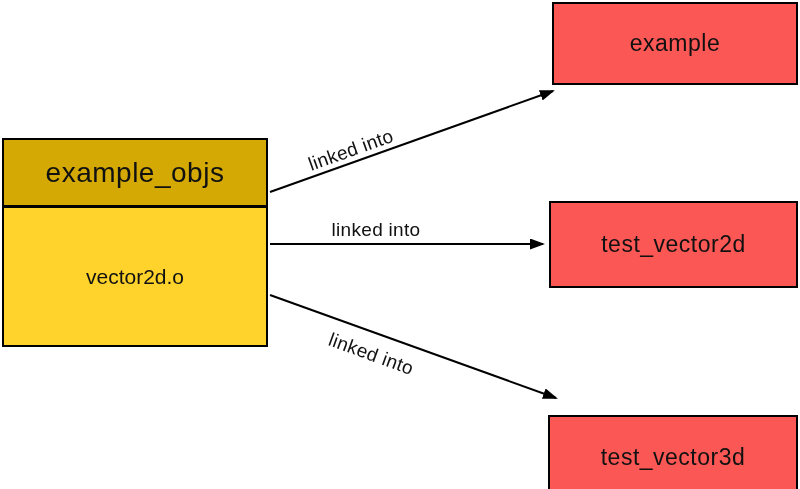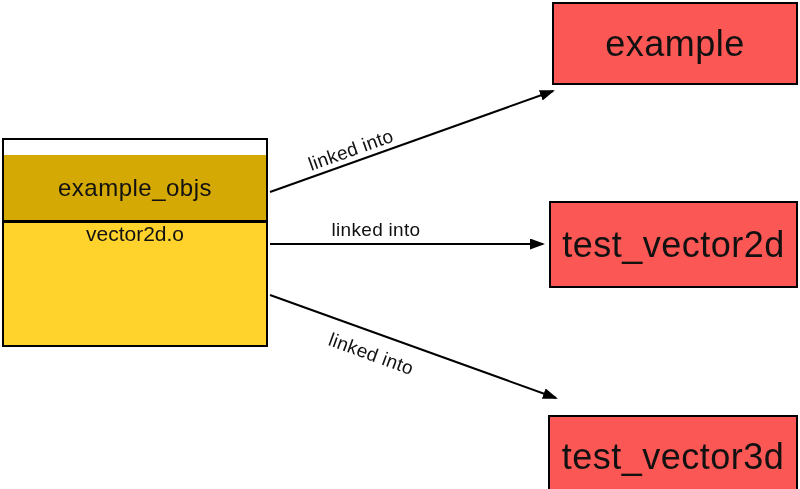--- a/index.html
+++ b/index.html
@@ -44,46 +44,45 @@
     display: flex;
     flex-direction: column;
   }
   .library-header {
     height: 65px;
     background: var(--library-header, #d4a904);
     border-bottom: 3px solid var(--stroke, #000);
     display: flex;
     align-items: center;
     justify-content: center;
-    font-size: 24px;
+    font-size: 28px;
     letter-spacing: 0.5px;
-    margin-top: 15px;
   }
   .library-body {
     flex: 1;
     background: var(--library-body, #ffd32b);
     display: flex;
     flex-direction: column;
     align-items: center;
-    justify-content: flex-start;
+    justify-content: center;
     gap: 17px;
   }
   .member {
     font-size: 21px;
     line-height: 1;
   }
   .target {
     position: absolute;
     background: var(--target-fill, #fb5754);
     border: 2px solid var(--stroke, #000);
     box-sizing: border-box;
     display: flex;
     align-items: center;
     justify-content: center;
-    font-size: 36px;
+    font-size: 23px;
     letter-spacing: 0.5px;
   }
   .t1 { left: 552px; top: 2px;   width: 246px; height: 83px; }
   .t2 { left: 549px; top: 201px; width: 249px; height: 87px; text-align: center; }
   .t3 { left: 548px; top: 415px; width: 250px; height: 84px; }
 </style>
 </head>
 <body>
 
 <div class="canvas">

